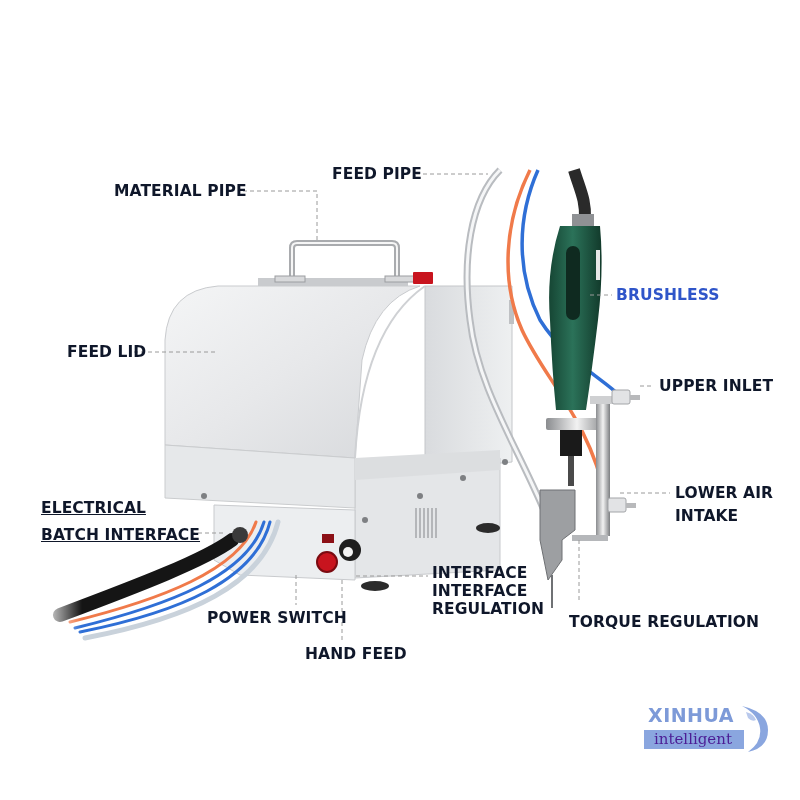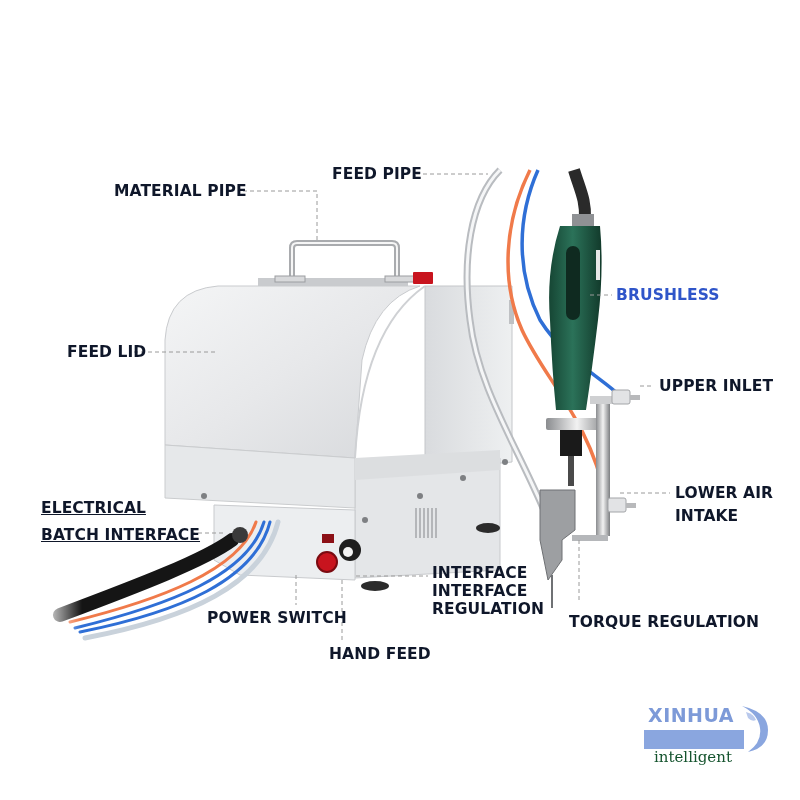--- a/index.html
+++ b/index.html
@@ -8,22 +8,22 @@
   #stage { position: absolute; left: 0; top: 0; width: 800px; height: 800px; }
   .label { position: absolute; font-weight: bold; font-size: 15.5px; line-height: 23px;
            color: #0f172a; letter-spacing: 0.1px; white-space: nowrap; }
   .label.blue { color: #2f55c9; }
   .label span { display: block; }
   #logo { position: absolute; left: 642px; top: 700px; width: 130px; height: 56px; }
   #logo .brand { position: absolute; left: 6px; top: 4px; font-weight: bold; font-size: 19px;
                  color: #7d9ad8; letter-spacing: 0.5px; font-family: "DejaVu Sans", sans-serif; }
   #logo .tagbar { position: absolute; left: 2px; top: 30px; width: 100px; height: 19px;
                   background: #8aa6df; }
-  #logo .tag { position: absolute; left: 12px; top: 48px; font-size: 15px; line-height: 19px;
-               color: #14532d; font-family: "DejaVu Serif", serif; }
+  #logo .tag { position: absolute; left: 12px; top: 30px; font-size: 15px; line-height: 19px;
+               color: #4c1d95; font-family: "DejaVu Serif", serif; }
   #logo svg { position: absolute; left: 96px; top: 2px; }
 </style>
 </head>
 <body>
 
 <svg id="stage" width="800" height="800" viewBox="0 0 800 800" xmlns="http://www.w3.org/2000/svg">
   <defs>
     <linearGradient id="lidGrad" x1="0" y1="0" x2="1" y2="1">
       <stop offset="0" stop-color="#f4f5f6"></stop>
       <stop offset="0.5" stop-color="#e7e8ea"></stop>
@@ -177,21 +177,21 @@
 </div>
 
 <div class="label" style="left:432px; top:564px; line-height:18px;">
   <span>INTERFACE</span>
   <span>INTERFACE</span>
   <span>REGULATION</span>
 </div>
 
 <div class="label" style="left:569px; top:599px;margin-top:12px;">TORQUE REGULATION</div>
 <div class="label" style="left:207px; top:607px;text-align:center;">POWER SWITCH</div>
-<div class="label" style="left:305px; top:643px;margin-left:24px;">HAND FEED</div>
+<div class="label" style="left:305px; top:643px;">HAND FEED</div>
 
 <div id="logo">
   <div class="brand">XINHUA</div>
   <div class="tagbar"></div>
   <div class="tag">intelligent</div>
   <svg width="34" height="52" viewBox="0 0 34 52">
     <path d="M4 4 Q30 10 30 28 Q30 46 10 50 Q24 40 22 26 Q20 12 4 4 Z" fill="#8aa6df"></path>
     <path d="M8 10 Q16 12 18 18 Q14 20 10 16 Z" fill="#b9c9ec"></path>
   </svg>
 </div>

